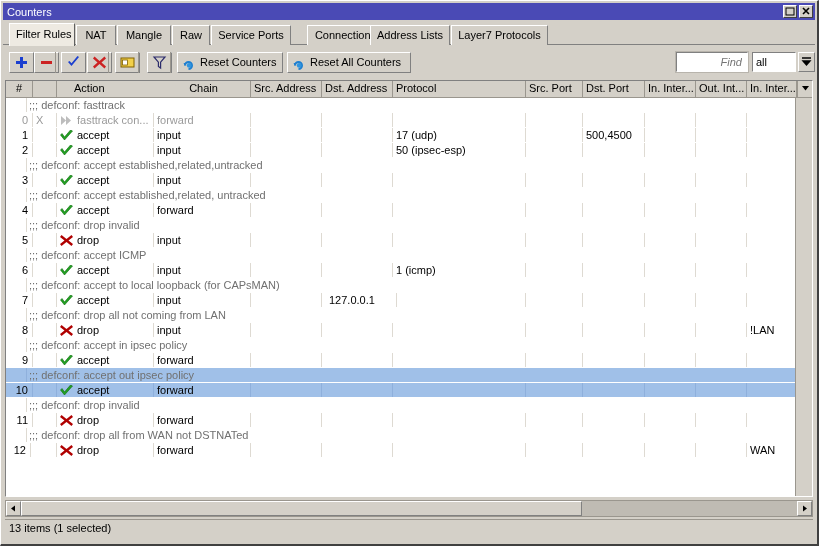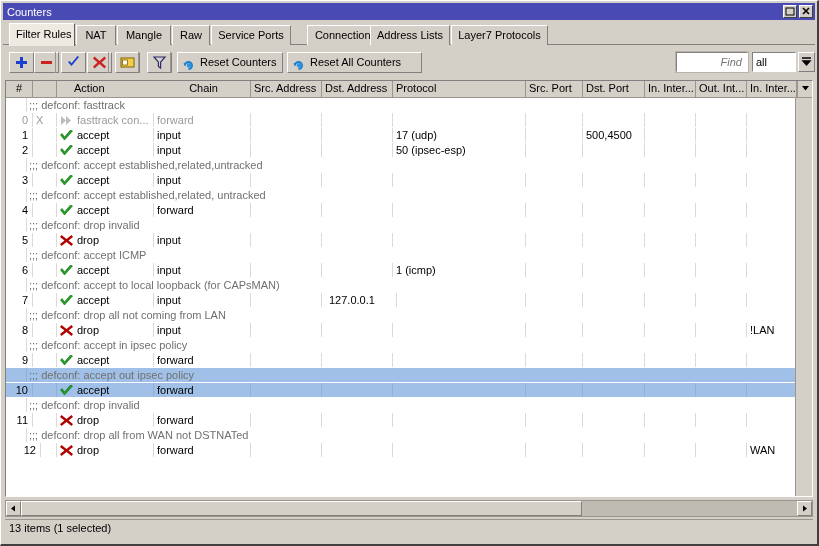--- a/index.html
+++ b/index.html
@@ -459,21 +459,21 @@
       <span class="reset-dot">
         <svg width="11" height="11" viewBox="0 0 11 11">
           <path d="M2 5.5 A3.5 3.5 0 1 1 5.5 9" fill="none" stroke="#1f7fd0" stroke-width="2"></path>
           <circle cx="6.2" cy="5.4" r="2.4" fill="#2f95e0"></circle>
           <path d="M0.5 3 L3.5 3 L2 6 Z" fill="#1f7fd0"></path>
         </svg>
       </span>
       <span>Reset Counters</span>
     </div>
 
-    <div class="tbtn tbtn-wide" id="reset-all-counters-btn" style="left: 284px; width: 135px;">
+    <div class="tbtn tbtn-wide" id="reset-all-counters-btn" style="left: 284px; width: 124px;">
       <span class="reset-dot">
         <svg width="11" height="11" viewBox="0 0 11 11">
           <path d="M2 5.5 A3.5 3.5 0 1 1 5.5 9" fill="none" stroke="#1f7fd0" stroke-width="2"></path>
           <circle cx="6.2" cy="5.4" r="2.4" fill="#2f95e0"></circle>
           <path d="M0.5 3 L3.5 3 L2 6 Z" fill="#1f7fd0"></path>
         </svg>
       </span>
       <span>Reset All Counters</span>
     </div>
 
@@ -736,21 +736,21 @@
           <div class="cell" style="left: 577px; width: 62px;"></div>
           <div class="cell" style="left: 639px; width: 51px;"></div>
           <div class="cell" style="left: 690px; width: 51px;"></div>
           <div class="cell" style="left: 741px; width: 50px;"></div>
         </div>
         <div class="row comment">
           <div class="cleft"></div>
           <div class="ctext">;;; defconf: drop all from WAN not DSTNATed</div>
         </div>
         <div class="row">
-          <div class="cell num" style="left: 0px; width: 35px;">12</div>
+          <div class="cell num" style="left: 0px; width: 25px;">12</div>
           <div class="cell" style="left: 27px; width: 24px;"></div>
           <div class="cell action" style="left: 51px; width: 97px;"><span class="ic"><svg width="13" height="11" viewBox="0 0 13 11">
                 <path d="M1.5 0 L6.5 4 L11.5 0 L13 2 L8.5 5.5 L13 9 L11.5 11 L6.5 7 L1.5 11 L0 9 L4.5 5.5 L0 2 Z" fill="#b00000"></path>
               </svg></span><span>drop</span></div>
           <div class="cell" style="left: 148px; width: 97px;">forward</div>
           <div class="cell" style="left: 245px; width: 71px;"></div>
           <div class="cell" style="left: 316px; width: 71px;"></div>
           <div class="cell" style="left: 387px; width: 133px;"></div>
           <div class="cell" style="left: 520px; width: 57px;"></div>
           <div class="cell" style="left: 577px; width: 62px;"></div>

